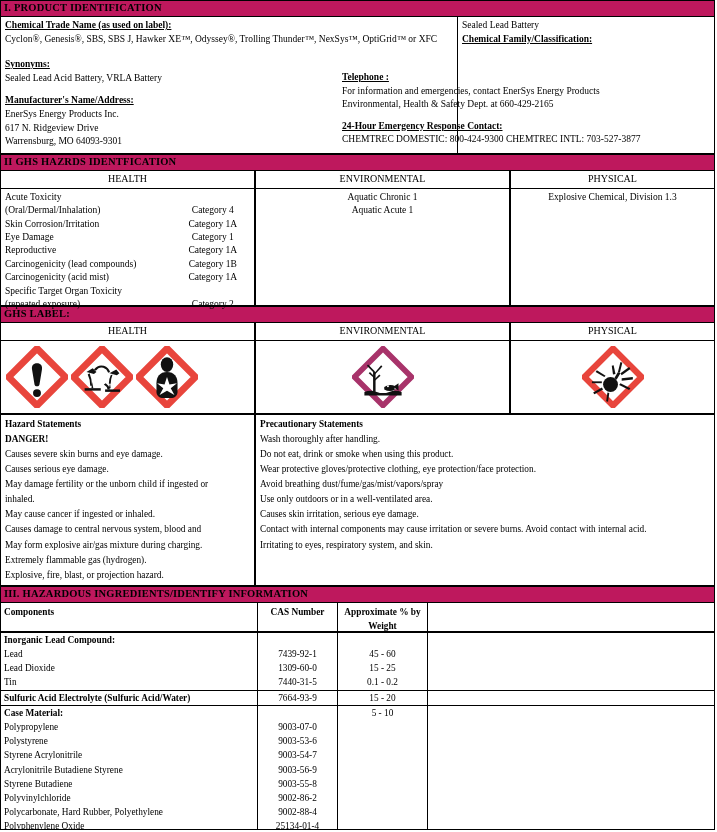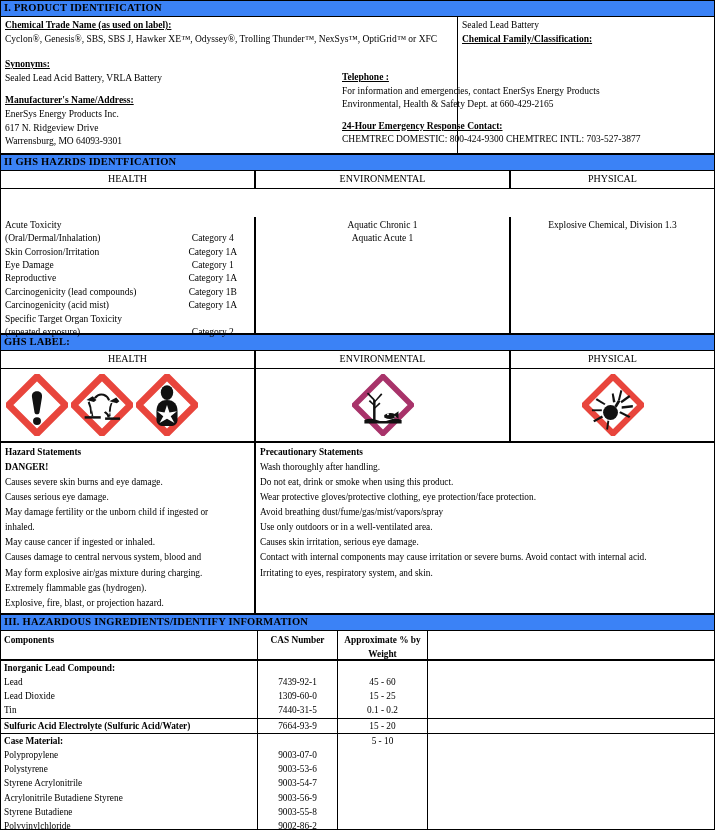--- a/index.html
+++ b/index.html
@@ -11,21 +11,21 @@
   }
   .sheet{
     width:715px;height:830px;
     border:1px solid #000;
     box-sizing:border-box;
     position:relative;
     overflow:hidden;
   }
   
   .sec-hdr{
-    background:#3b82f6;
+    background:#be185d;
     font-weight:bold;
     font-size:10.5px;
     padding:1px 3px 2px 3px;
     border-bottom:1px solid #000;
     letter-spacing:.2px;
     line-height:12px;
   }
   .row{display:flex;}
   .cell{box-sizing:border-box;}
   .bb{border-bottom:1px solid #000;}
@@ -116,21 +116,21 @@
     </div>
   </div>
 
   <div id="sec2">
     <div class="sec-hdr">II  GHS HAZRDS IDENTFICATION</div>
     <div class="row">
       <div class="cell c-health colhdr br2">HEALTH</div>
       <div class="cell c-env colhdr br2">ENVIRONMENTAL</div>
       <div class="cell c-phys colhdr">PHYSICAL</div>
     </div>
-    <div class="row bb2" style="height:116px;margin-top:28px;">
+    <div class="row bb2" style="height:116px;">
       <div class="cell c-health br2" style="padding-top:2px;">
         <div class="hz-line">
             <span class="hz-name">Acute Toxicity</span>
             <span class="hz-cat"></span>
           </div>
         <div class="hz-line">
             <span class="hz-name">(Oral/Dermal/Inhalation)</span>
             <span class="hz-cat">Category 4</span>
           </div>
         <div class="hz-line">

